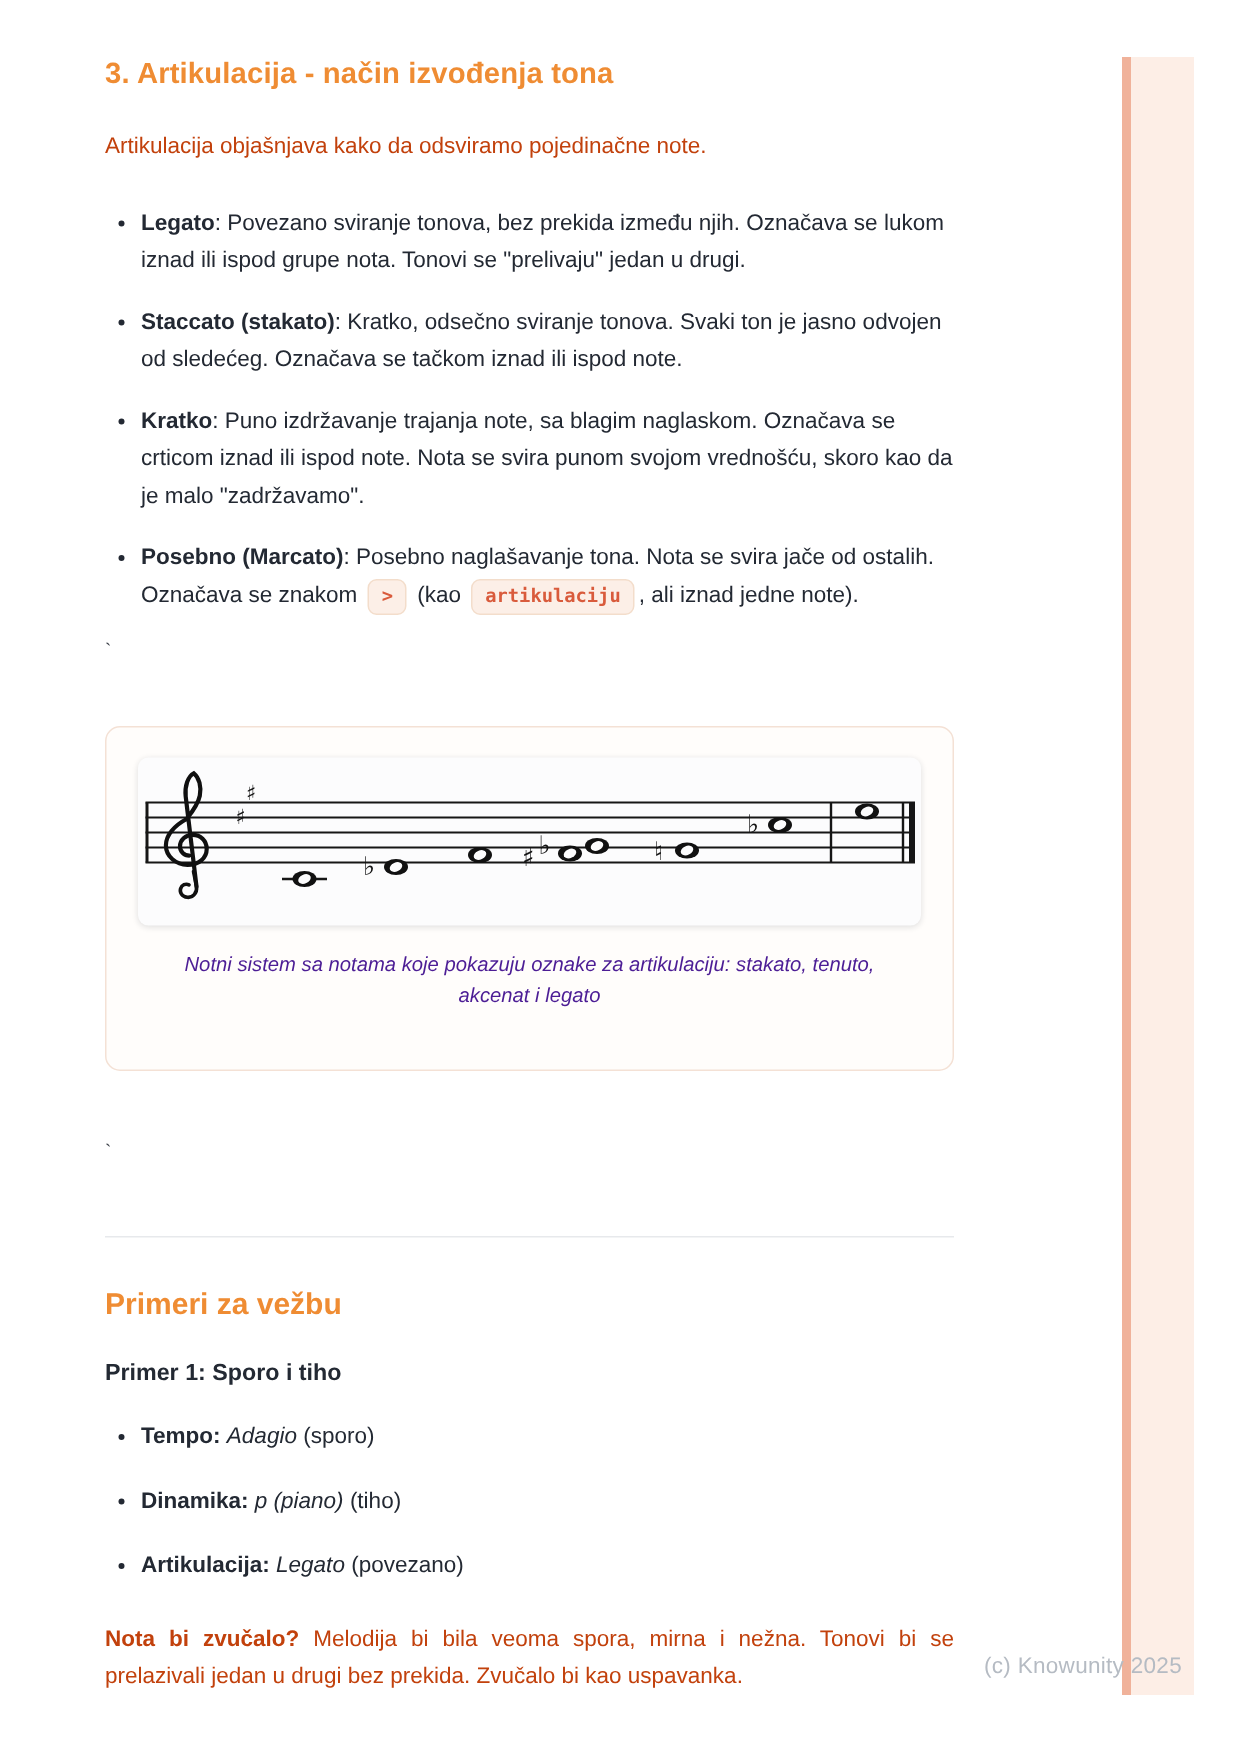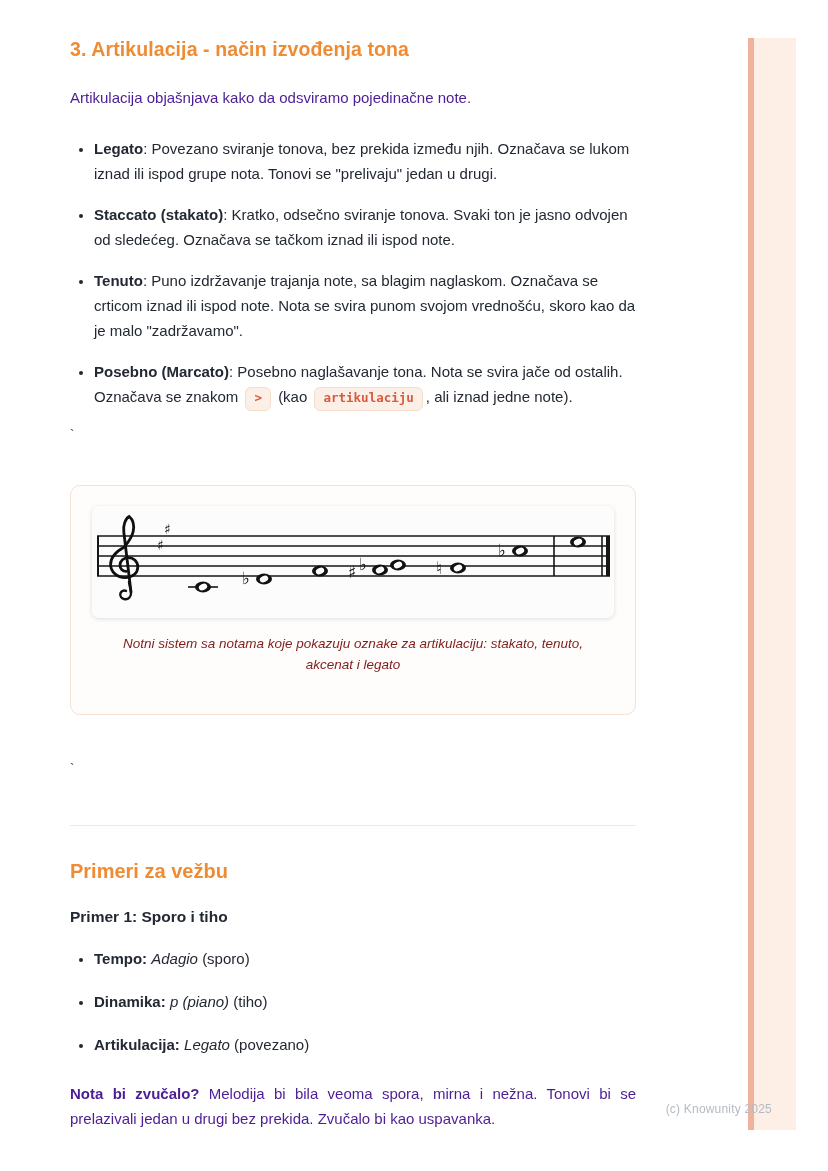--- a/index.html
+++ b/index.html
@@ -8,21 +8,21 @@
   .page { position:relative; width:828px; height:1153px; background:#ffffff; overflow:hidden; }
 
   .side-bar { position:absolute; top:38px; left:748px; width:48px; height:1092px;
               background:#fdeee6; border-left:6px solid #f0b29a; z-index:1; }
 
   .content { position:absolute; left:70px; top:0; width:566px; z-index:2; }
 
   h3.sec-title { margin-top:38px; font-size:19.5px; font-weight:700; color:#ef8c33; letter-spacing:.1px; }
   h2.sec-title-lg { margin-top:34px; font-size:20px; font-weight:700; color:#ef8c33; }
 
-  p.body-text { margin-top:25px; font-size:15px; line-height:1.65; color:#4c1d95; }
+  p.body-text { margin-top:25px; font-size:15px; line-height:1.65; color:#c2410c; }
   p.justified { text-align:justify; }
 
   ul.bullets { margin-top:25px; padding-left:24px; list-style:disc; }
   ul.bullets li { font-size:15px; line-height:1.67; color:#232933; margin-bottom:16px; }
   ul.bullets li::marker { color:#232933; font-size:13px; }
   .b { font-weight:700; }
   .i { font-style:italic; }
 
   .code-chip { display:inline-block; padding:1px 8px 2px; margin:0 3px;
                background:#fcefe7; border:1px solid #f3ddcb; border-radius:6px;
@@ -31,51 +31,51 @@
 
   .stray-tick { margin-top:13px; font-size:13px; color:#3a3f47; height:18px; }
   .stray-tick2 { margin-top:46px; font-size:13px; color:#3a3f47; height:18px; }
 
   .figure-card { margin-top:40px; background:#fffdfb; border:1px solid #f4e1d5;
                  border-radius:10px; padding:20px 21px 38px; }
   .staff-img { background:#fcfcfd; border-radius:7px; box-shadow:0 1px 4px rgba(20,28,45,.14);
                padding:6px 0 10px; }
   .staff-img svg { display:block; }
   .figure-caption { margin:16px auto 0; max-width:500px; text-align:center;
-                    font-size:13.5px; font-style:italic; color:#7f1d1d; line-height:1.55; }
+                    font-size:13.5px; font-style:italic; color:#4c1d95; line-height:1.55; }
 
   hr.divider { margin-top:46px; border:none; border-top:1px solid #e7e9ec; }
 
   h4.primer-title { margin-top:25px; font-size:15.5px; font-weight:700; color:#232933; }
   ul.bullets.compact { margin-top:20px; }
   ul.bullets.compact li { margin-bottom:18px; }
 
-  .footer-copy { position:absolute; top:1102px; right:56px; z-index:3;
-                 font-size:12px; color:#b5bbc3; letter-spacing:.2px; }
+  .footer-copy { position:absolute; top:1102px; right:40px; z-index:3;
+                 font-size:15px; color:#b5bbc3; letter-spacing:.2px; }
 
   .acc { font-family:"DejaVu Sans",sans-serif; font-size:17px; fill:#141414; }
   .acc-sm { font-family:"DejaVu Sans",sans-serif; font-size:14px; fill:#141414; }
 </style>
 </head>
 <body>
 
 <div class="page">
 
   <div class="side-bar"></div>
 
   <div class="content">
 
     <h3 class="sec-title">3. Artikulacija - način izvođenja tona</h3>
 
     <p class="body-text">Artikulacija objašnjava kako da odsviramo pojedinačne note.</p>
 
     <ul class="bullets">
       <li><span class="b">Legato</span><span>: Povezano sviranje tonova, bez prekida između njih. Označava se lukom iznad ili ispod grupe nota. Tonovi se "prelivaju" jedan u drugi.</span></li>
       <li><span class="b">Staccato (stakato)</span><span>: Kratko, odsečno sviranje tonova. Svaki ton je jasno odvojen od sledećeg. Označava se tačkom iznad ili ispod note.</span></li>
-      <li><span class="b">Tenuto</span><span>: Puno izdržavanje trajanja note, sa blagim naglaskom. Označava se crticom iznad ili ispod note. Nota se svira punom svojom vrednošću, skoro kao da je malo "zadržavamo".</span></li>
+      <li><span class="b">Kratko</span><span>: Puno izdržavanje trajanja note, sa blagim naglaskom. Označava se crticom iznad ili ispod note. Nota se svira punom svojom vrednošću, skoro kao da je malo "zadržavamo".</span></li>
       <li><span class="b">Posebno (Marcato)</span><span>: Posebno naglašavanje tona. Nota se svira jače od ostalih. Označava se znakom</span>
         <span class="code-chip">&gt;</span>
         <span>(kao</span>
         <span class="code-chip">artikulaciju</span><span>, ali iznad jedne note).</span></li>
     </ul>
 
     <div class="stray-tick">`</div>
 
     <div class="figure-card">
       <div class="staff-img">

